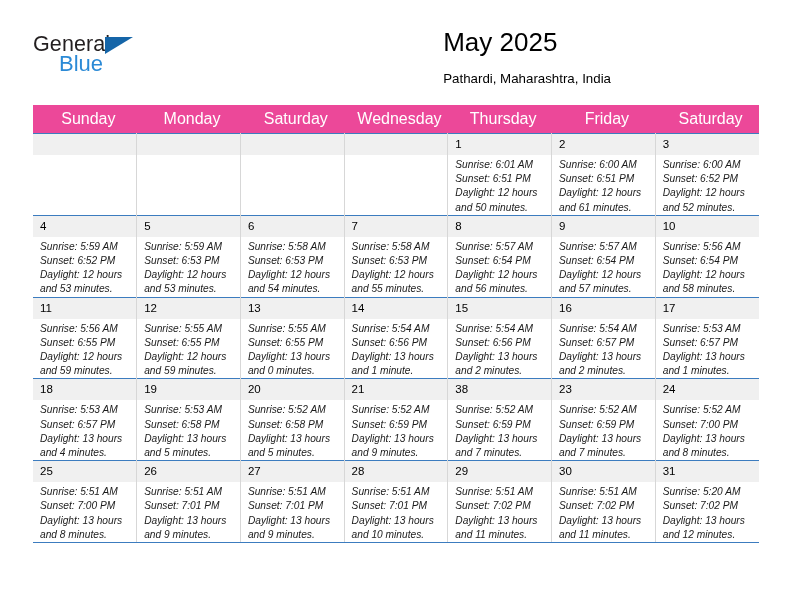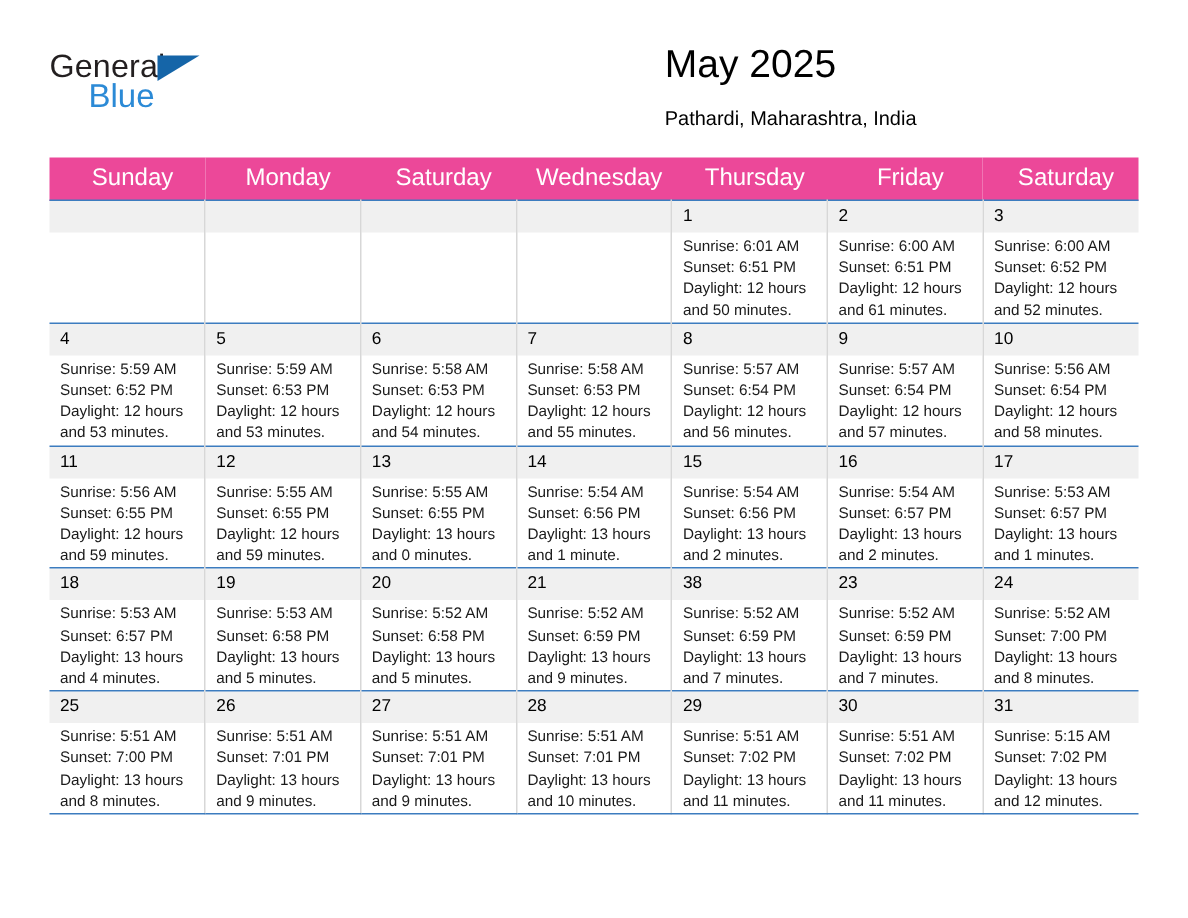--- a/index.html
+++ b/index.html
@@ -122,20 +122,21 @@
     color: #000000;
     padding: 4px 0 4px 7px;
     height: 13px;
     line-height: 13px;
   }
   .daynum.empty {
     color: transparent;
   }
   .lines {
     padding: 3px 5px 0 7px;
+    font-style: italic;
   }
   .lines div {
     font-size: 10.2px;
     line-height: 14.2px;
     color: #1a1a1a;
     white-space: nowrap;
   }
 </style>
 </head>
 <body>
@@ -454,21 +455,21 @@
             <div class="lines">
               <div>Sunrise: 5:51 AM</div>
               <div>Sunset: 7:02 PM</div>
               <div>Daylight: 13 hours</div>
               <div>and 11 minutes.</div>
             </div>
           </td>
           <td>
             <span class="daynum">31</span>
             <div class="lines">
-              <div>Sunrise: 5:15 AM</div>
+              <div>Sunrise: 5:20 AM</div>
               <div>Sunset: 7:02 PM</div>
               <div>Daylight: 13 hours</div>
               <div>and 12 minutes.</div>
             </div>
           </td>
         </tr>
       </tbody>
   </table>
 
 </div>

